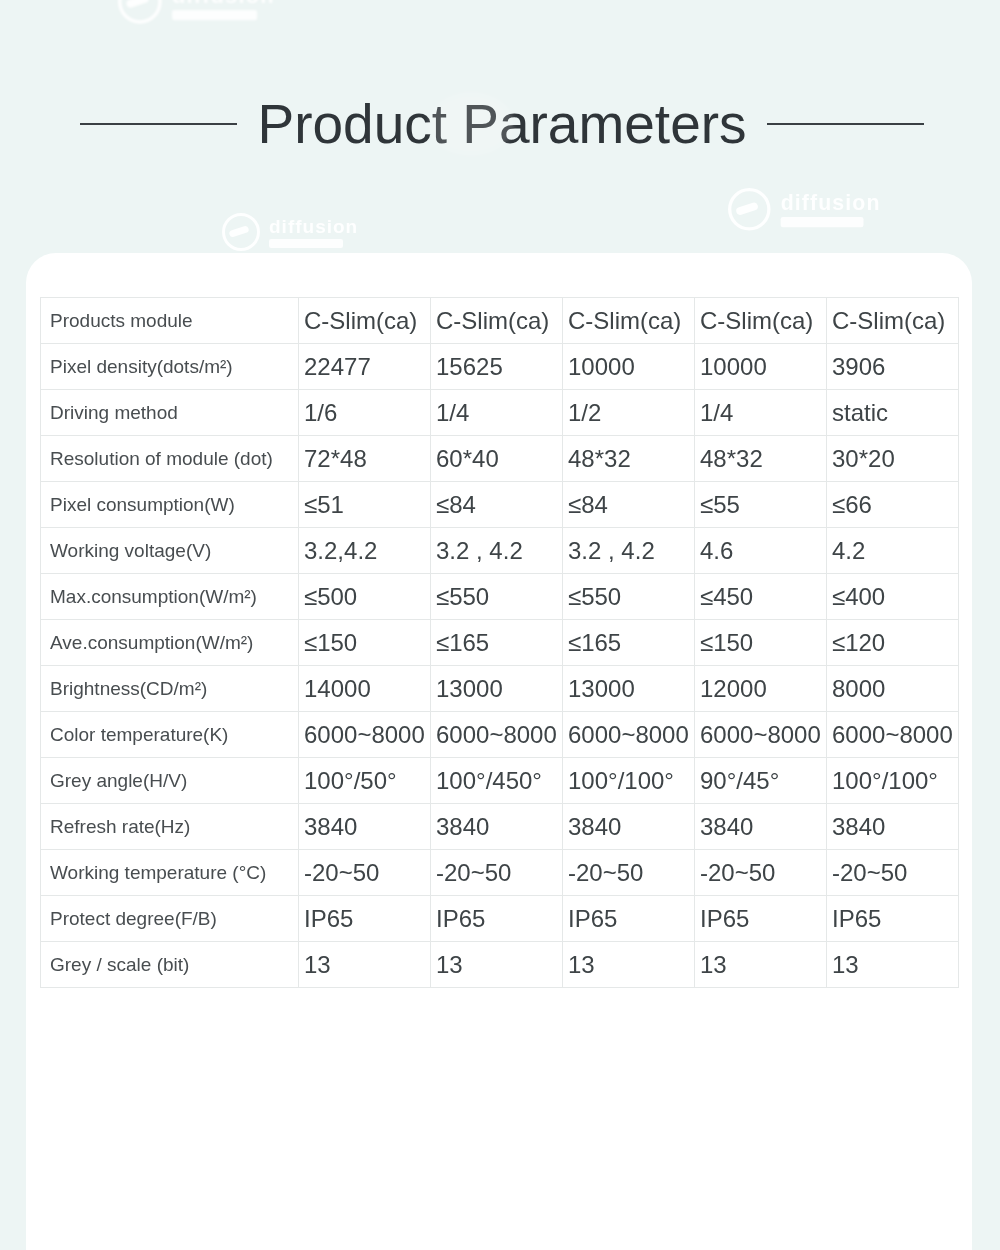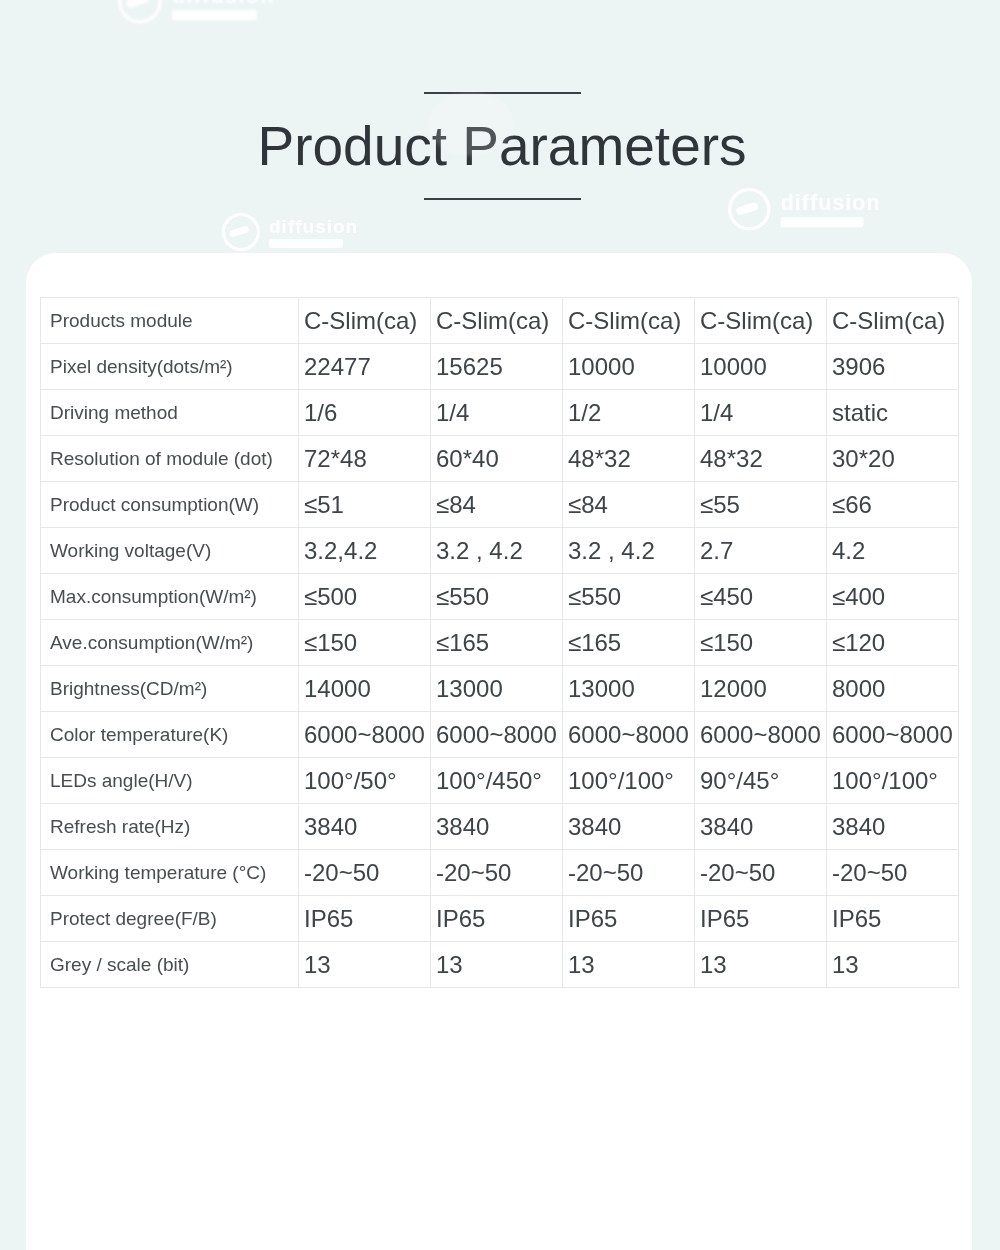--- a/index.html
+++ b/index.html
@@ -9,21 +9,20 @@
     font-family: "Liberation Sans", sans-serif;
     position: relative;
     overflow: hidden;
   }
 
   
   .title-row {
     position: absolute; top: 92px; left: 4px; right: 0;
     display: flex; align-items: center; justify-content: center;
     gap: 20px;
-    flex-direction: column;
   }
   .title-rule { width: 157px; height: 2px; background: #3a4044; }
   .page-title {
     margin: 0;
     font-size: 55px; font-weight: 400;
     color: #2f3539; letter-spacing: 0px;
     white-space: nowrap;
   }
 
   
@@ -164,33 +163,33 @@
         </tr>
         <tr>
           <th class="label">Resolution of module  (dot)</th>
           <td class="value">72*48</td>
           <td class="value">60*40</td>
           <td class="value">48*32</td>
           <td class="value">48*32</td>
           <td class="value">30*20</td>
         </tr>
         <tr>
-          <th class="label">Product consumption(W)</th>
+          <th class="label">Pixel consumption(W)</th>
           <td class="value">≤51</td>
           <td class="value">≤84</td>
           <td class="value">≤84</td>
           <td class="value">≤55</td>
           <td class="value">≤66</td>
         </tr>
         <tr>
           <th class="label">Working voltage(V)</th>
           <td class="value">3.2,4.2</td>
           <td class="value">3.2 , 4.2</td>
           <td class="value">3.2 , 4.2</td>
-          <td class="value">2.7</td>
+          <td class="value">4.6</td>
           <td class="value">4.2</td>
         </tr>
         <tr>
           <th class="label">Max.consumption(W/m²)</th>
           <td class="value">≤500</td>
           <td class="value">≤550</td>
           <td class="value">≤550</td>
           <td class="value">≤450</td>
           <td class="value">≤400</td>
         </tr>
@@ -212,21 +211,21 @@
         </tr>
         <tr>
           <th class="label">Color temperature(K)</th>
           <td class="value">6000~8000</td>
           <td class="value">6000~8000</td>
           <td class="value">6000~8000</td>
           <td class="value">6000~8000</td>
           <td class="value">6000~8000</td>
         </tr>
         <tr>
-          <th class="label">LEDs angle(H/V)</th>
+          <th class="label">Grey angle(H/V)</th>
           <td class="value">100°/50°</td>
           <td class="value">100°/450°</td>
           <td class="value">100°/100°</td>
           <td class="value">90°/45°</td>
           <td class="value">100°/100°</td>
         </tr>
         <tr>
           <th class="label">Refresh rate(Hz)</th>
           <td class="value">3840</td>
           <td class="value">3840</td>

